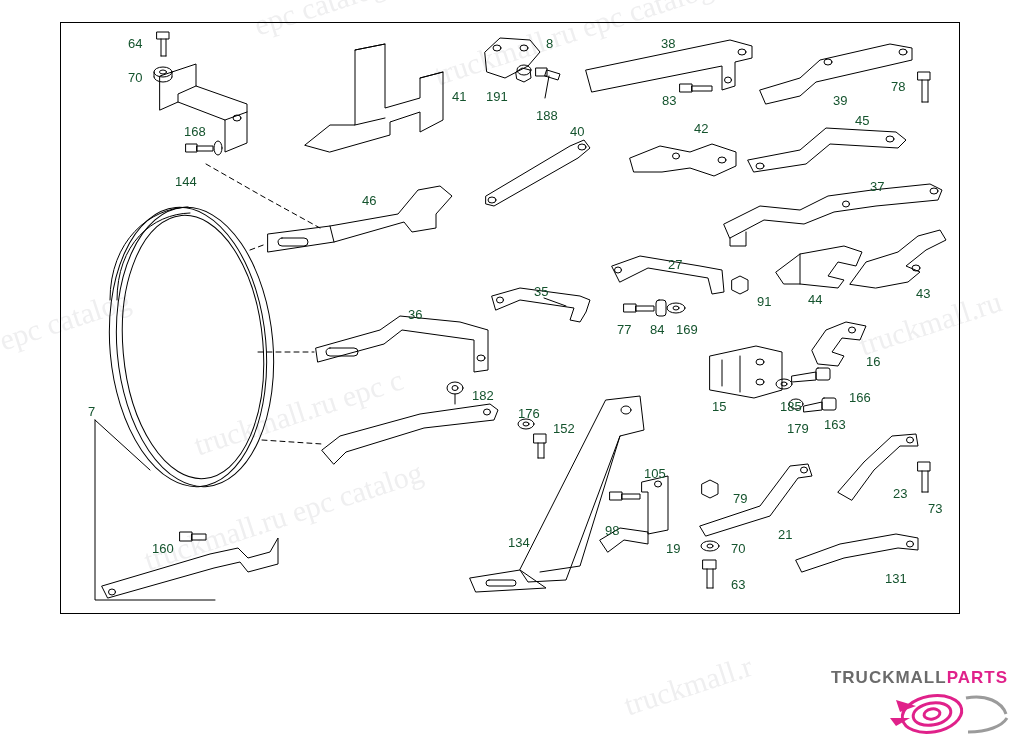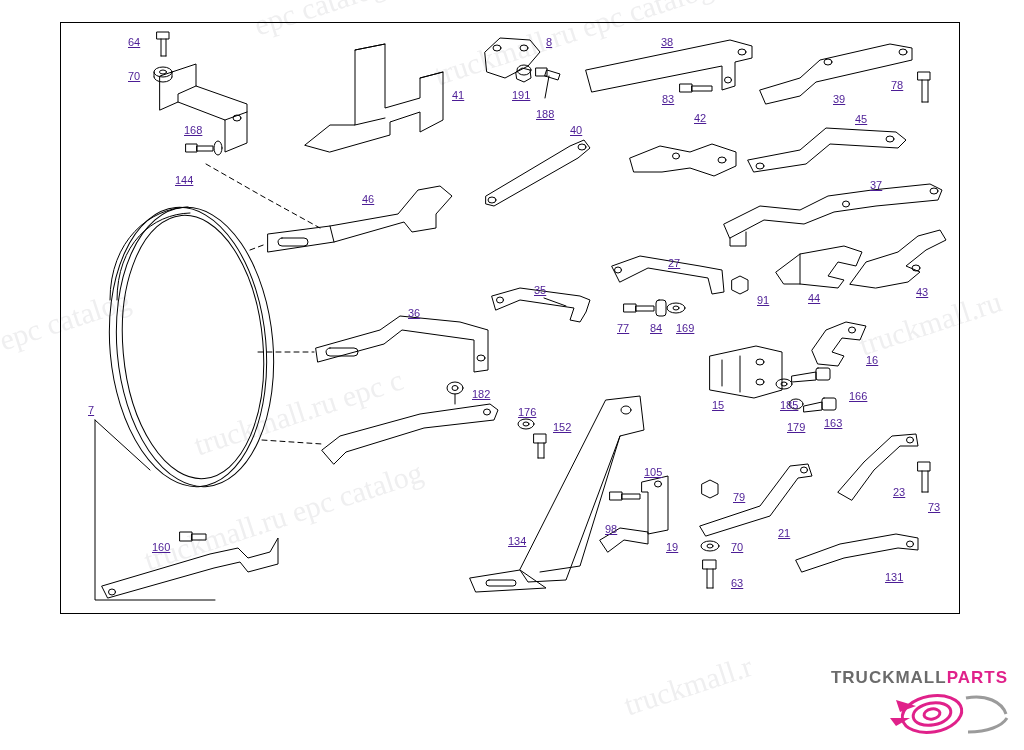--- a/index.html
+++ b/index.html
@@ -35,25 +35,24 @@
     position: absolute;
     left: 0;
     top: 0;
     width: 1024px;
     height: 750px;
     pointer-events: none;
   }
   .lbl {
     position: absolute;
     font-family: "Liberation Sans", sans-serif;
-    font-size: 11px;
-    color: #4c1d95;
+    font-size: 13px;
+    color: #14532d;
     white-space: nowrap;
     letter-spacing: 0px;
-    text-decoration: underline;
   }
   .wm {
     position: absolute;
     font-family: "Liberation Serif", serif;
     font-size: 30px;
     color: #efeff0;
     white-space: nowrap;
     pointer-events: none;
     user-select: none;
   }
@@ -381,28 +380,28 @@
     </g>
   </svg>
 
   <div id="callouts">
       <div class="lbl" style="left: 128px; top: 36px;">64</div>
       <div class="lbl" style="left: 128px; top: 70px;">70</div>
       <div class="lbl" style="left: 184px; top: 124px;">168</div>
       <div class="lbl" style="left: 175px; top: 174px;">144</div>
       <div class="lbl" style="left: 452px; top: 89px;">41</div>
       <div class="lbl" style="left: 546px; top: 36px;">8</div>
-      <div class="lbl" style="left: 512px; top: 89px;">191</div>
+      <div class="lbl" style="left: 486px; top: 89px;">191</div>
       <div class="lbl" style="left: 536px; top: 108px;">188</div>
       <div class="lbl" style="left: 661px; top: 36px;">38</div>
       <div class="lbl" style="left: 662px; top: 93px;">83</div>
       <div class="lbl" style="left: 833px; top: 93px;">39</div>
       <div class="lbl" style="left: 891px; top: 79px;">78</div>
       <div class="lbl" style="left: 570px; top: 124px;">40</div>
-      <div class="lbl" style="left: 694px; top: 112px; text-align: right;">42</div>
+      <div class="lbl" style="left: 694px; top: 121px; text-align: right;">42</div>
       <div class="lbl" style="left: 855px; top: 113px;">45</div>
       <div class="lbl" style="left: 870px; top: 179px;">37</div>
       <div class="lbl" style="left: 362px; top: 193px;">46</div>
       <div class="lbl" style="left: 668px; top: 257px;">27</div>
       <div class="lbl" style="left: 757px; top: 294px;">91</div>
       <div class="lbl" style="left: 808px; top: 292px;">44</div>
       <div class="lbl" style="left: 916px; top: 286px;">43</div>
       <div class="lbl" style="left: 617px; top: 322px;">77</div>
       <div class="lbl" style="left: 650px; top: 322px;">84</div>
       <div class="lbl" style="left: 676px; top: 322px; text-align: right;">169</div>

